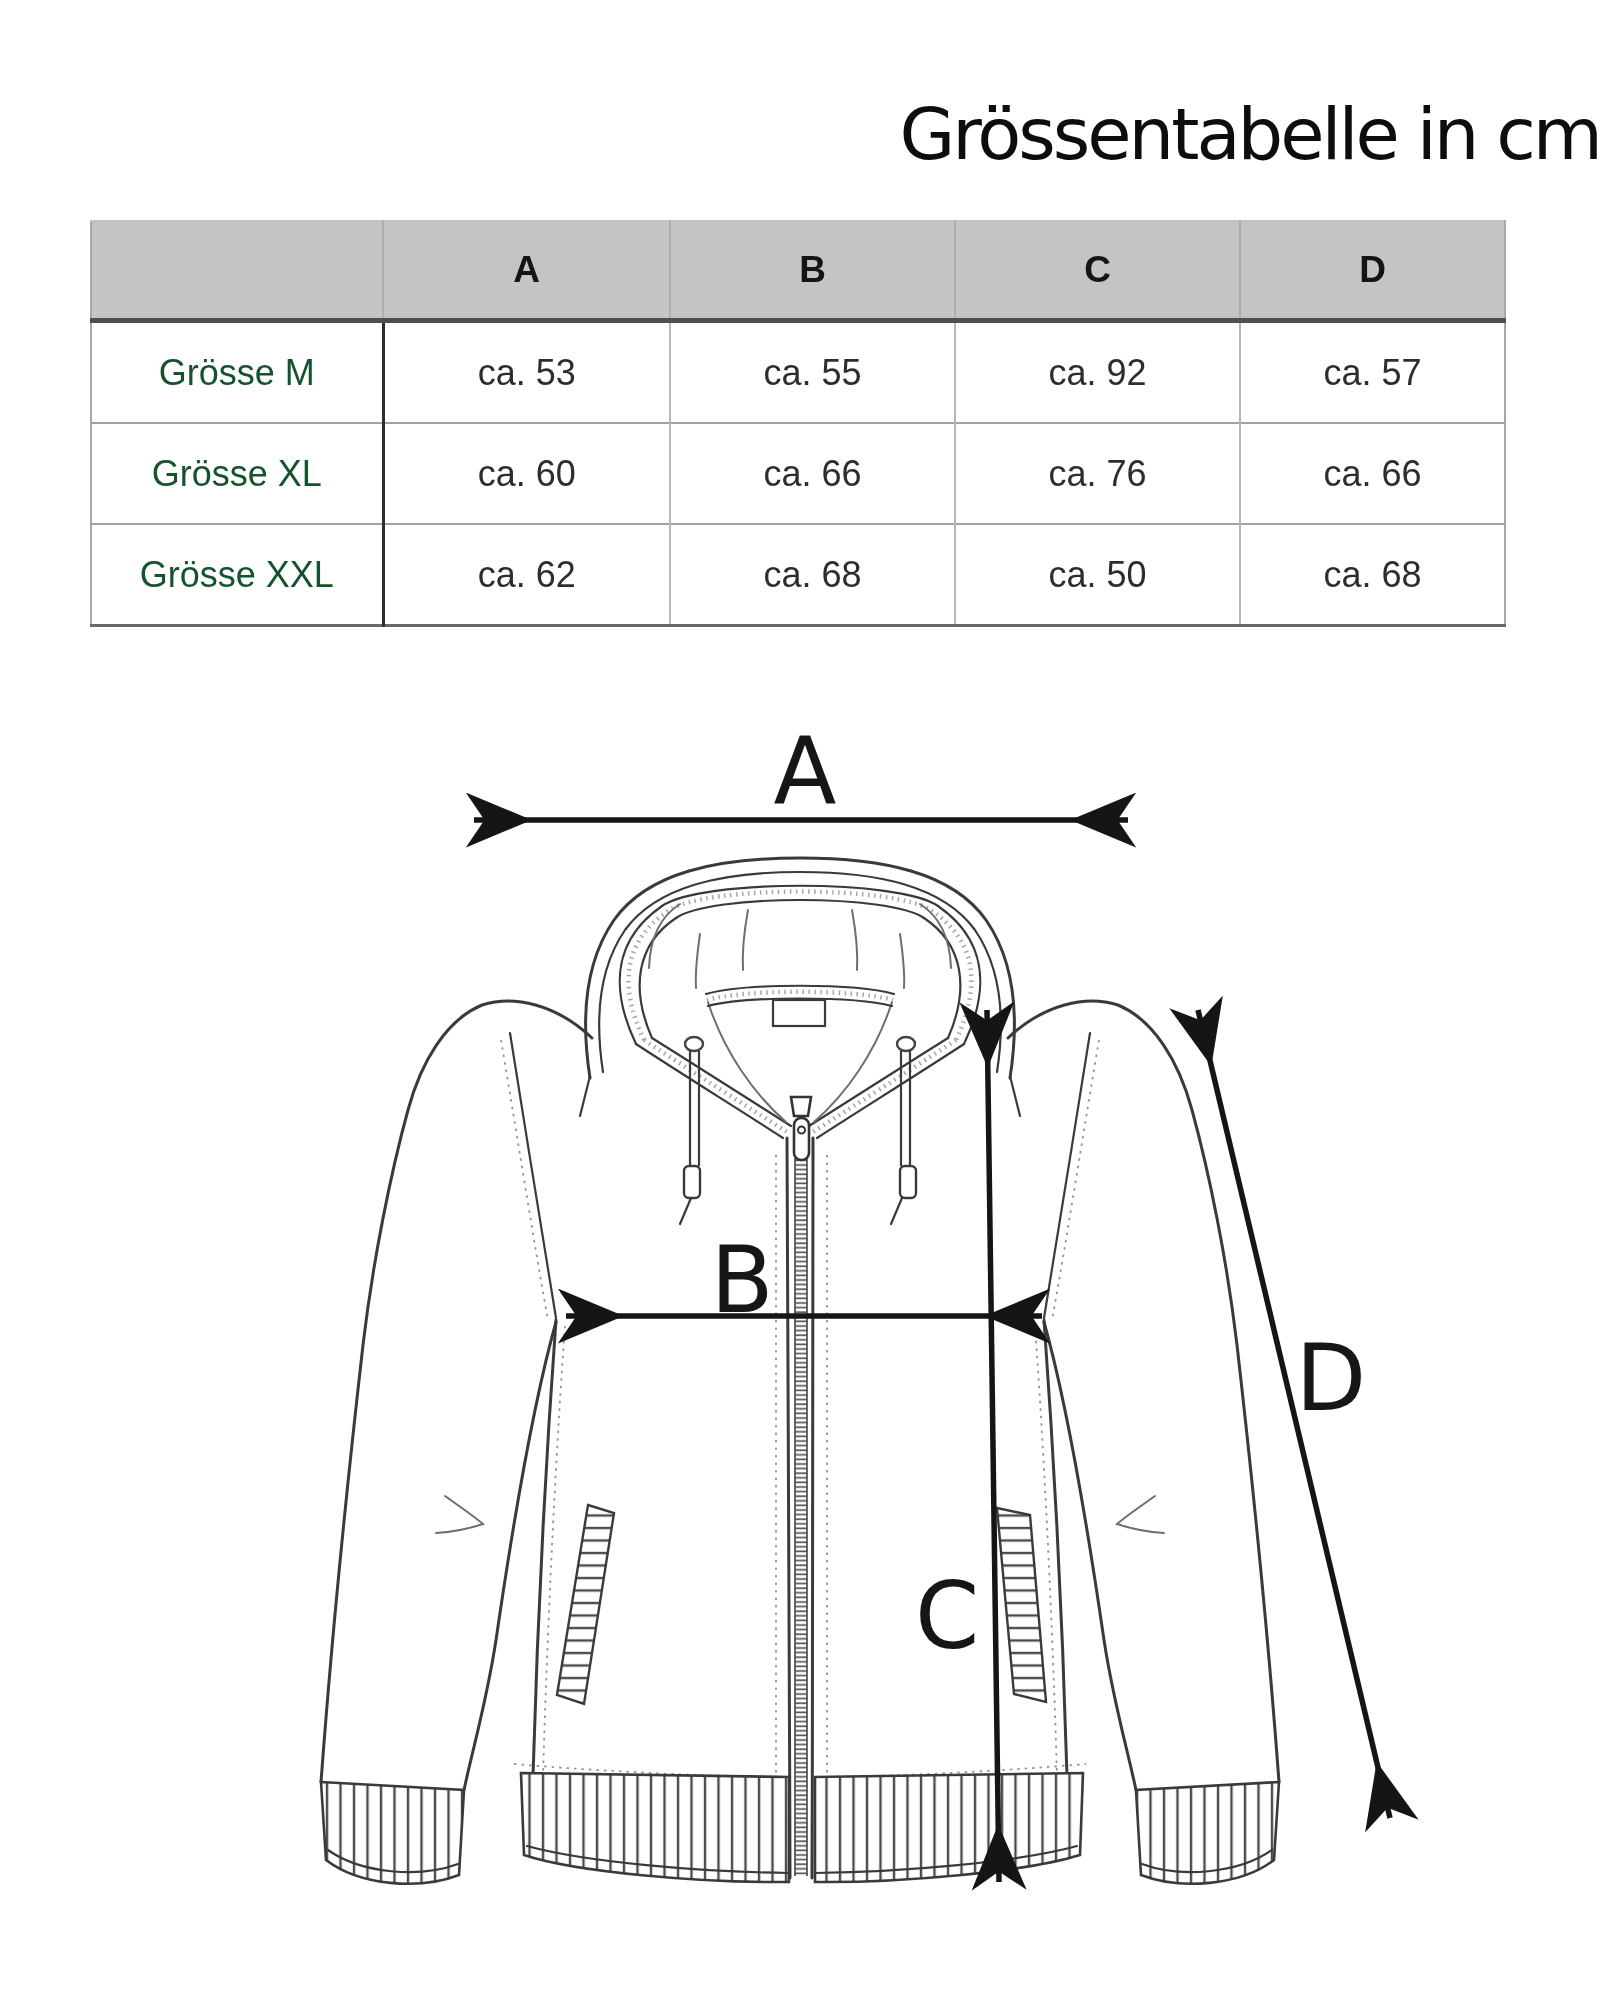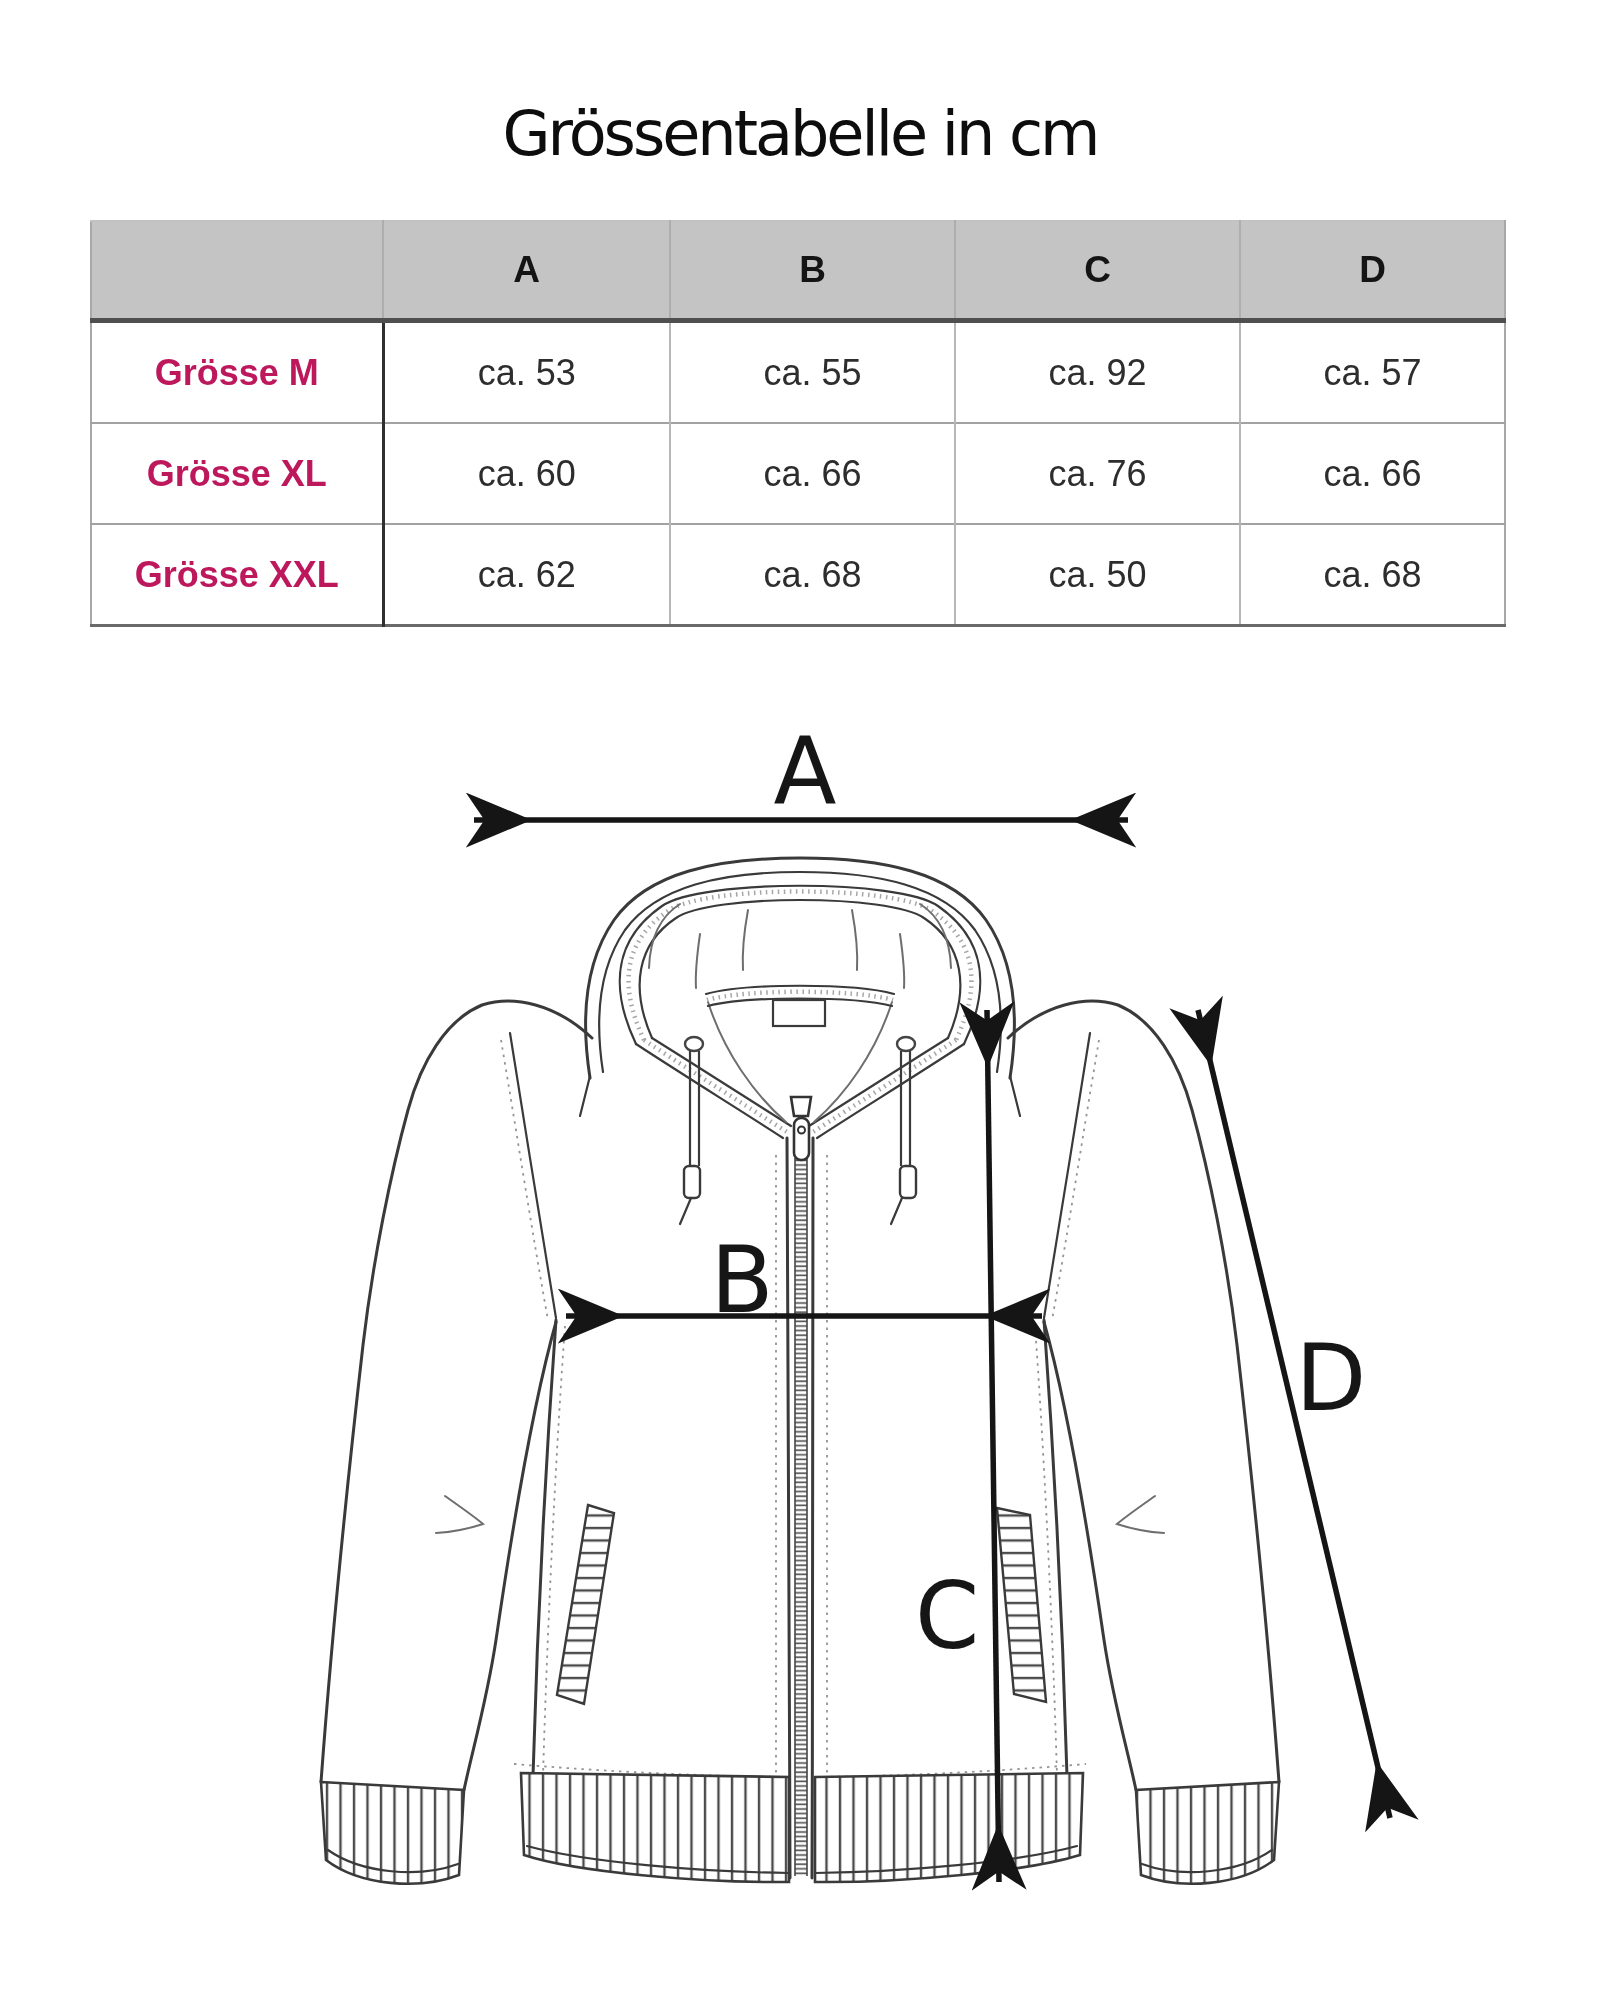--- a/index.html
+++ b/index.html
@@ -1,35 +1,35 @@
 <!DOCTYPE html>
 <html><head>
 <meta charset="utf-8">
 <style>
   html,body{margin:0;padding:0;background:#ffffff;}
   body{width:1600px;height:2000px;position:relative;overflow:hidden;
        font-family:"Liberation Sans",sans-serif;}
-  .title{position:absolute;top:84px;left:0;width:1600px;text-align:center;
-         font-family:"DejaVu Sans",sans-serif;font-size:62px;line-height:100px;
+  .title{position:absolute;top:84px;left:0;width:1600px;text-align:right;
+         font-family:"DejaVu Sans",sans-serif;font-size:72px;line-height:100px;
          letter-spacing:-3px;color:#0d0d0d;font-weight:400;}
   .size-table-wrap{position:absolute;left:90px;top:220px;width:1416px;}
   table.size-table{width:100%;border-collapse:collapse;table-layout:fixed;
          border-left:2px solid #a8a8a8;border-right:2px solid #a8a8a8;
          border-top:2px solid #c2c2c2;border-bottom:3px solid #6a6a6a;}
   table.size-table col.c0{width:292px;} table.size-table col.c1{width:287px;}
   table.size-table col.c2{width:285px;} table.size-table col.c3{width:285px;}
   table.size-table col.c4{width:265px;}
   table.size-table thead th{height:94px;background:#c4c4c4;
          border-bottom:5px solid #4f4f4f;border-left:2px solid #aeaeae;
          font-size:37px;font-weight:bold;color:#141414;text-align:center;vertical-align:middle;}
   table.size-table thead th:first-child{border-left:none;}
   table.size-table tbody td{height:97px;background:#ffffff;text-align:center;vertical-align:middle;
          border-top:2px solid #a2a2a2;border-left:2px solid #b7b7b7;
          font-size:36px;color:#2d2d2d;}
-  table.size-table tbody td.rowlabel{font-weight:bold;color:#be185d;border-left:none;}
+  table.size-table tbody td.rowlabel{font-weight:normal;color:#14532d;border-left:none;}
   table.size-table tbody td.first-val{border-left:3px solid #2f2f2f;margin-left:14px;}
   svg.jacket{position:absolute;left:0;top:0;width:1600px;height:2000px;}
   .ln{fill:none;stroke:#3a3a3a;stroke-width:3;stroke-linecap:round;stroke-linejoin:round;}
   .ln2{fill:none;stroke:#3a3a3a;stroke-width:2.2;stroke-linecap:round;}
   .fold{fill:none;stroke:#6e6e6e;stroke-width:2;stroke-linecap:round;}
   .dots{fill:none;stroke:#949494;stroke-width:1.8;stroke-dasharray:2.5,5;}
   .stip{fill:none;stroke:#a6a6a6;stroke-width:4.5;stroke-dasharray:1.5,4.5;}
   .arrow{fill:none;stroke:#151515;stroke-width:5.5;}
   .mlabel{font-family:"DejaVu Sans",sans-serif;font-size:92px;fill:#161616;}
 </style>

